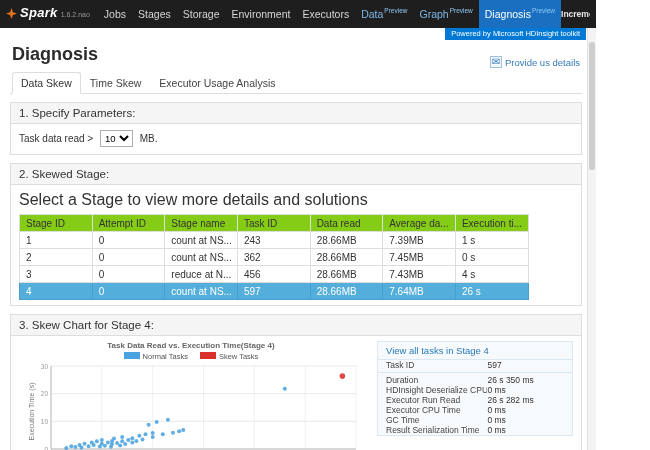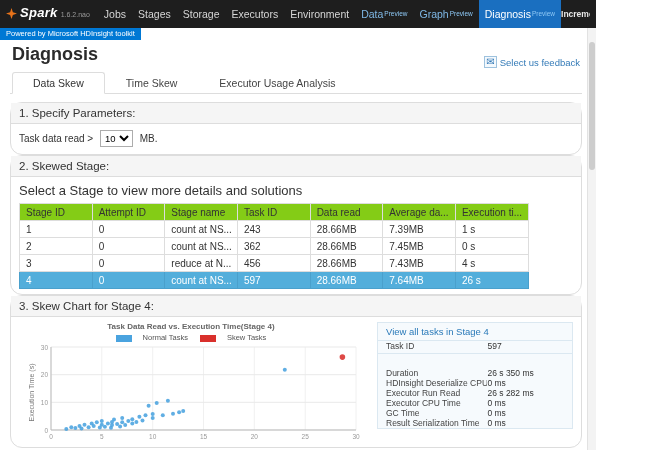--- a/index.html
+++ b/index.html
@@ -7,85 +7,85 @@
     font-family:"Liberation Sans",sans-serif;color:#333;}
   .page{position:relative;width:596px;height:450px;overflow:hidden;}
 
   
   .navbar{height:28px;background:#1e1e1e;display:flex;align-items:center;padding:0 6px;}
   .logo{display:flex;align-items:baseline;margin-right:8px;cursor:pointer;flex:0 0 auto;}
   .logo-icon{align-self:center;margin-right:3px;}
   .logo-text{color:#fff;font-weight:bold;font-style:italic;font-size:13px;letter-spacing:.3px;}
   .logo-version{color:#9a9a9a;font-size:7px;margin-left:3px;}
   .nav-items{display:flex;align-items:stretch;height:28px;}
-  .nav-item{display:flex;align-items:center;padding:0 6px;font-size:10.5px;color:#d6d6d6;
+  .nav-item{display:flex;align-items:flex-start;padding:8px 6px;font-size:10.5px;color:#d6d6d6;
     text-decoration:none;cursor:pointer;white-space:nowrap;}
   .nav-item.accent>span{color:#7fb8e6;}
   .nav-item.active{background:#1a6fc0;color:#fff;}
   .nav-item.active>span{color:#fff;}
   .sup{font-size:6.5px;color:#8ec8f5;vertical-align:super;margin-left:1px;line-height:1;}
   .app-title{margin-left:auto;color:#e8e8e8;font-size:8.5px;font-weight:bold;max-width:138px;
     white-space:nowrap;overflow:hidden;}
 
   
-  .badge-row{height:12px;display:flex;justify-content:flex-start;padding-right:10px;}
+  .badge-row{height:12px;display:flex;justify-content:flex-end;padding-right:10px;}
   .hd-badge{background:#0078d4;color:#fff;font-size:7.5px;line-height:12px;padding:0 6px;cursor:pointer;}
 
   
   .content{padding:0 14px 0 10px;position:relative;}
   .page-title{font-size:18px;font-weight:bold;color:#2b2b2b;margin:4px 0 7px 2px;}
   .feedback{position:absolute;right:16px;top:12px;color:#337ab7;font-size:9.5px;cursor:pointer;
     display:flex;align-items:center;gap:3px;text-decoration:none;}
   .feedback-icon{font-size:10px;border:1px solid #9ec2de;padding:0 1px;line-height:10px;color:#337ab7;background:#f4f9fd;}
 
   
   .tabs{list-style:none;display:flex;border-bottom:1px solid #ddd;margin-bottom:8px;padding-left:2px;}
-  .tab{font-size:10.5px;color:#444;padding:4px 20px;border:1px solid transparent;margin-bottom:-1px;
+  .tab{font-size:10.5px;color:#444;padding:4px 8px;border:1px solid transparent;margin-bottom:-1px;
     cursor:pointer;border-radius:3px 3px 0 0;}
   .tab.active{background:#fff;border-color:#ddd #ddd #fff;color:#333;}
 
   
-  .panel{border:1px solid #ddd;border-radius:12px;background:#fff;}
+  .panel{border:1px solid #ddd;border-radius:0;margin-bottom:8px;background:#fff;}
   .panel-header{background:#f5f5f5;border-bottom:1px solid #ddd;padding:4px 8px;font-size:11.5px;color:#333;}
   .panel-body{padding:5px 8px;}
 
   
   .param-row{font-size:10px;line-height:20px;color:#333;}
   .param-row select{font-size:9.5px;height:17px;margin:0 4px;border:1px solid #adadad;background:#fff;
     font-family:"Liberation Sans",sans-serif;}
 
   
-  .hint{font-size:13px;color:#333;margin:1px 0 5px 0;}
+  .hint{font-size:16px;color:#333;margin:1px 0 5px 0;}
   table.stage-table{border-collapse:collapse;width:92%;font-size:10px;table-layout:fixed;}
   .stage-table th,.stage-table td{border:1px solid #ddd;padding:2.5px 6px;text-align:left;
     font-weight:normal;overflow:hidden;white-space:nowrap;}
   .stage-table th{background:#84cc16;color:#333;}
   .stage-table tbody tr{cursor:pointer;}
   .stage-table tr.selected td{background:#53aedb;color:#fff;border-color:#4aa0cc;}
 
   
   .chart-body{display:flex;gap:10px;padding:5px 8px 0 4px;}
   .chart-block{width:352px;flex:0 0 auto;}
   .chart-title{font-size:8px;font-weight:bold;color:#666;text-align:center;}
   .legend{display:flex;justify-content:center;gap:12px;font-size:7.5px;color:#555;
     margin:2px 0 1px 0;align-items:center;}
-  .legend-item{display:flex;align-items:flex-end;gap:11px;}
+  .legend-item{display:flex;align-items:flex-start;gap:3px;}
   .swatch{width:16px;height:7px;display:inline-block;}
   .plot-wrap{position:relative;padding-left:12px;}
   .ylabel{position:absolute;left:-14px;top:46px;transform:rotate(-90deg);font-size:7px;color:#777;
     white-space:nowrap;width:60px;text-align:center;}
 
   
   .details{flex:1;background:#f6fafd;border:1px solid #dbe8f1;font-size:8.5px;align-self:flex-start;min-width:0;}
   .details-header{padding:3px 8px;border-bottom:1px solid #dbe8f1;}
   .details-link{color:#2a7ab9;font-size:9.5px;cursor:pointer;text-decoration:none;}
   .detail-row{display:flex;padding:0 8px;line-height:10px;}
   .detail-row .lbl{width:57%;color:#444;overflow:hidden;white-space:nowrap;}
   .detail-row .val{color:#333;white-space:nowrap;}
-  .detail-row.sep{border-top:1px solid #dbe8f1;margin-top:2px;padding-top:14px;}
+  .detail-row.sep{border-top:1px solid #dbe8f1;margin-top:2px;padding-top:2px;}
 
   
   .scrollbar{position:absolute;right:0;top:28px;bottom:0;width:9px;background:#f3f3f3;
     border-left:1px solid #e2e2e2;cursor:pointer;}
   .scroll-thumb{position:absolute;top:14px;left:1px;width:6px;height:128px;background:#cdcdcd;border-radius:3px;cursor:grab;}
 </style>
 </head>
 <body>
 
 <div class="page">
@@ -104,24 +104,24 @@
         <a class="nav-item">
           <span>Jobs</span>
         </a>
         <a class="nav-item">
           <span>Stages</span>
         </a>
         <a class="nav-item">
           <span>Storage</span>
         </a>
         <a class="nav-item">
+          <span>Environment</span>
+        </a>
+        <a class="nav-item">
           <span>Executors</span>
-        </a>
-        <a class="nav-item">
-          <span>Environment</span>
         </a>
         <a class="nav-item accent">
           <span>Data</span>
           <sup class="sup">Preview</sup>
         </a>
         <a class="nav-item accent">
           <span>Graph</span>
           <sup class="sup">Preview</sup>
         </a>
         <a class="nav-item active">
@@ -133,21 +133,21 @@
   </div>
 
   <div class="badge-row">
     <span class="hd-badge">Powered by Microsoft HDInsight toolkit</span>
   </div>
 
   <div class="content">
     <h1 class="page-title">Diagnosis</h1>
     <a class="feedback">
       <span class="feedback-icon">✉</span>
-      <span>Select us feedback</span>
+      <span>Provide us details</span>
     </a>
 
     <ul class="tabs" id="tab-list">
         <li class="tab active"><span>Data Skew</span></li>
         <li class="tab"><span>Time Skew</span></li>
         <li class="tab"><span>Executor Usage Analysis</span></li>
       </ul>
 
     <div class="panel">
       <div class="panel-header">1. Specify Parameters:</div>

